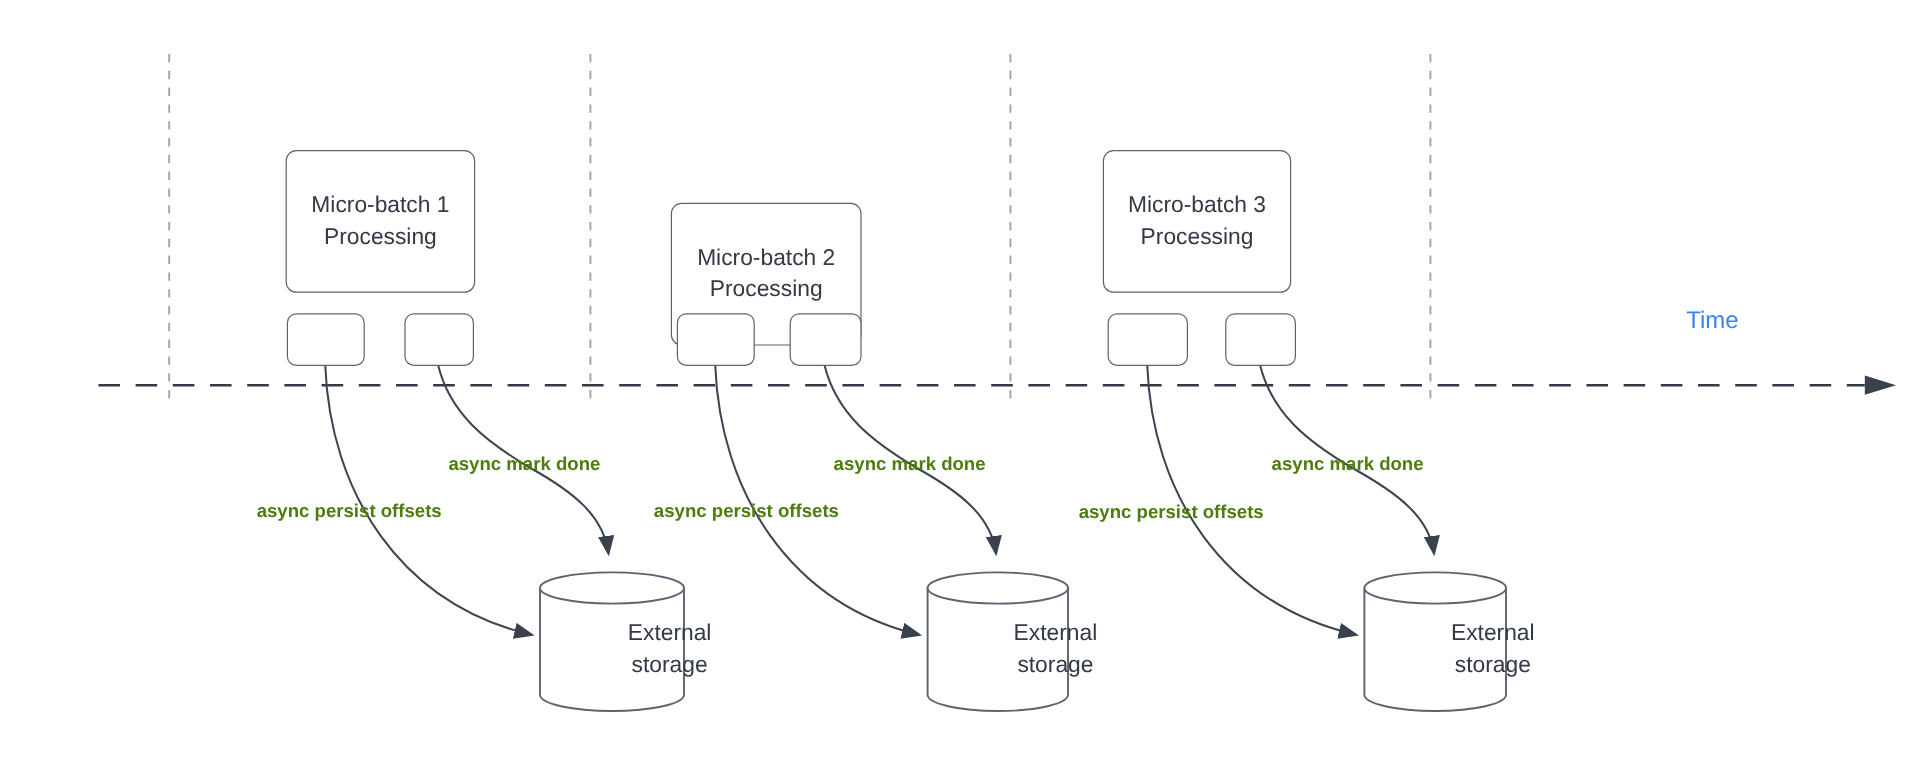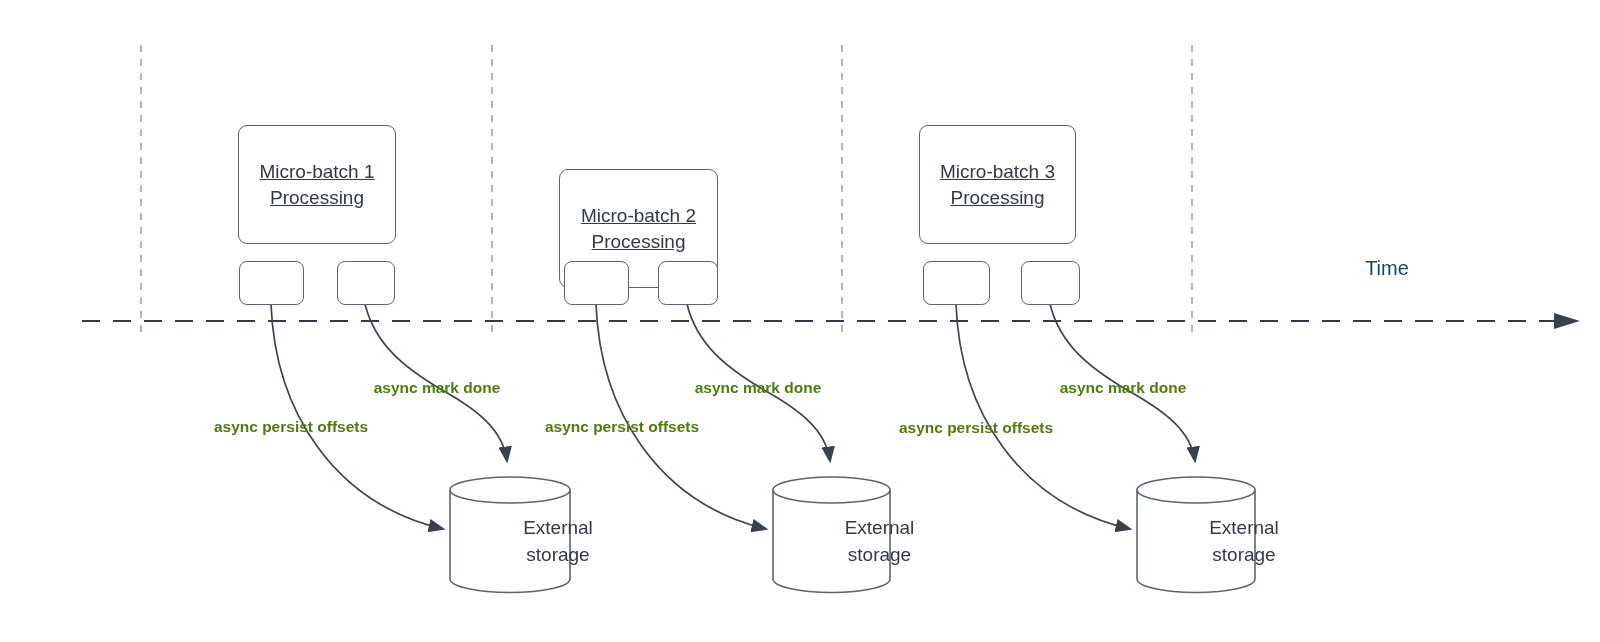--- a/index.html
+++ b/index.html
@@ -26,21 +26,20 @@
     border-radius: 9px;
     background: #ffffff;
     display: flex;
     flex-direction: column;
     align-items: center;
     justify-content: center;
     text-align: left;
     color: #333a45;
     font-size: 19px;
     line-height: 26px;
-    text-decoration: underline;
   }
   .sm-box {
     position: absolute;
     border: 1.6px solid #5b6470;
     border-radius: 8px;
     background: #ffffff;
   }
   .flow-label {
     position: absolute;
     transform: translate(-50%, -50%);
@@ -54,22 +53,23 @@
     text-align: center;
     color: #333a45;
     font-size: 19px;
     line-height: 27px;
     margin-left: 48px;
   }
   .time-label {
     position: absolute;
     transform: translate(-50%, -50%);
     font-size: 20px;
-    color: #0c4a6e;
+    color: #3b82f6;
     white-space: nowrap;
+    margin-left: 40px;
   }
 </style>
 </head>
 <body>
 
 <div class="canvas">
 
   <svg class="layer" width="1600" height="642" viewBox="0 0 1600 642">
     <defs>
       <marker id="arrow" markerWidth="11" markerHeight="9" refX="8.5" refY="4" orient="auto" markerUnits="strokeWidth">

